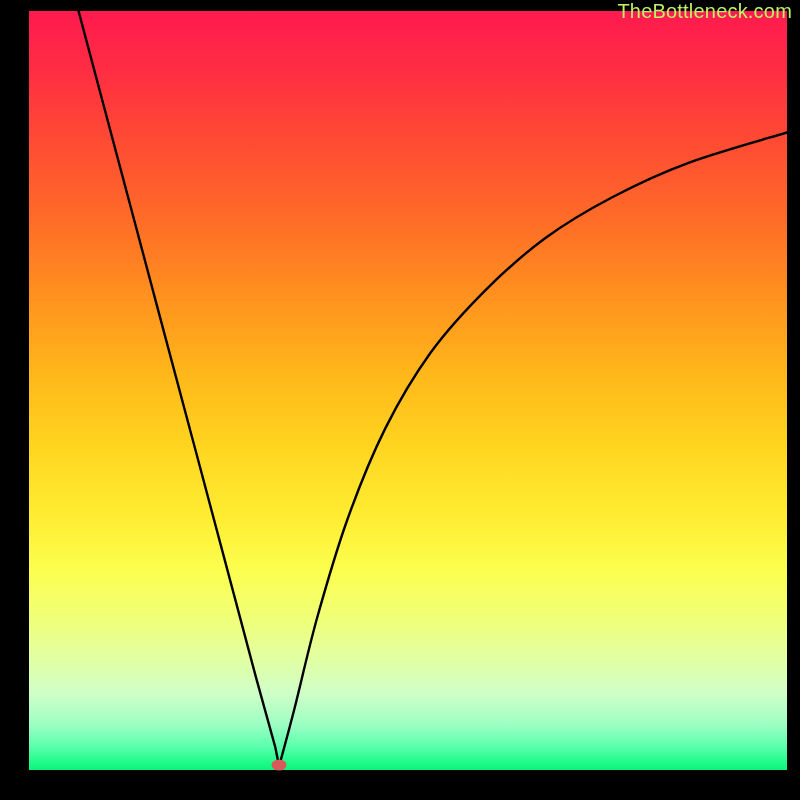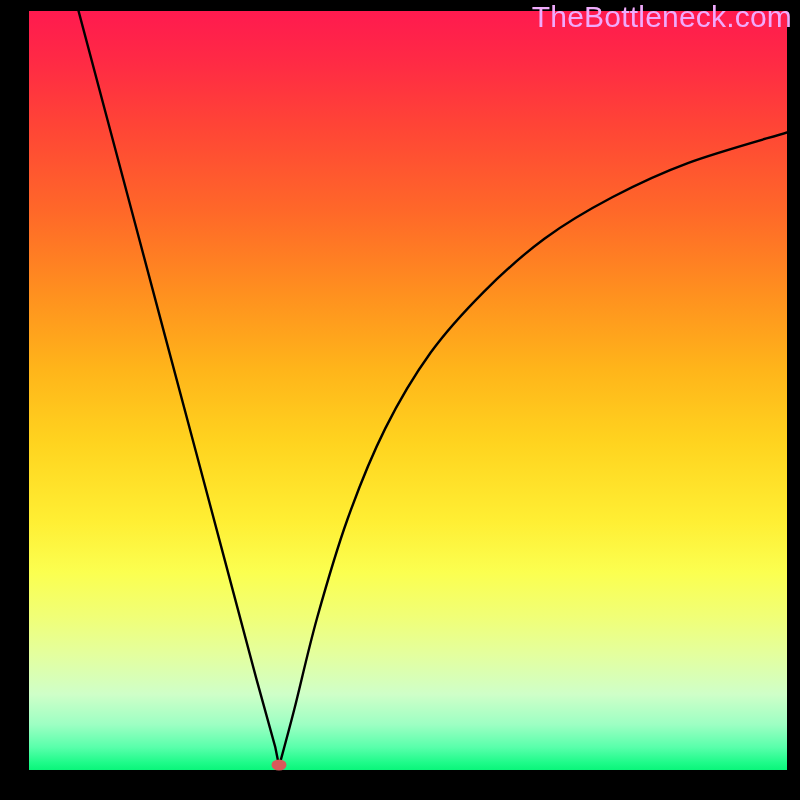--- a/index.html
+++ b/index.html
@@ -48,22 +48,22 @@
     width: 15px;
     height: 11px;
     border-radius: 50%;
     background: #d85a5a;
     transform: translate(-50%, -50%);
   }
   .watermark {
     position: absolute;
     top: 0px;
     right: 8px;
-    color: #f0abfc;
-    font-size: 30px;
+    color: #bef264;
+    font-size: 20px;
     font-weight: 400;
     letter-spacing: 0.2px;
     user-select: none;
   }
   svg.curve {
     position: absolute;
     left: 0;
     top: 0;
     width: 758px;
     height: 759px;

